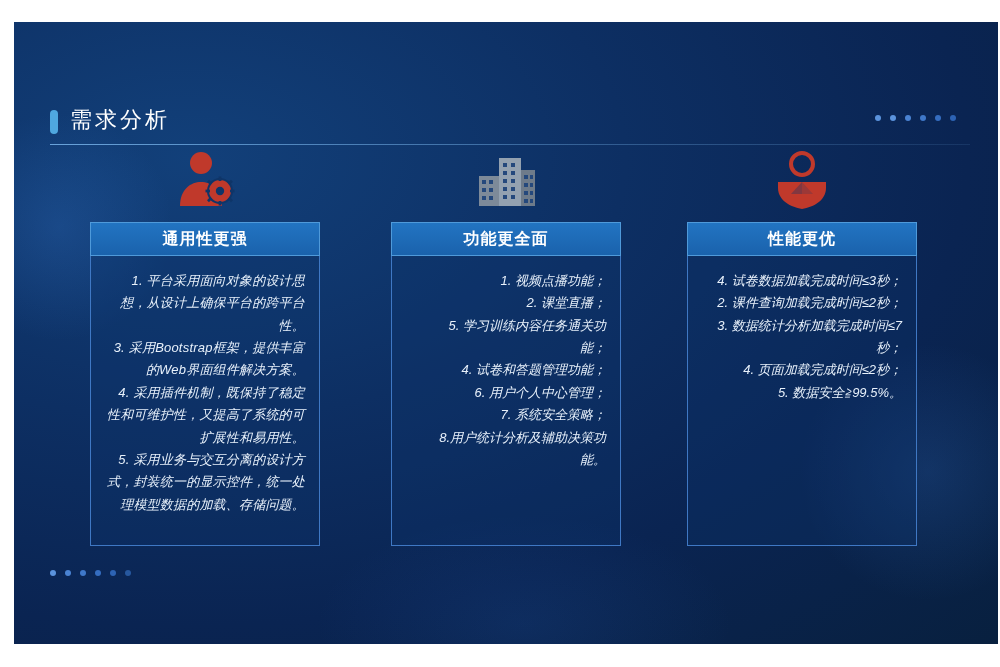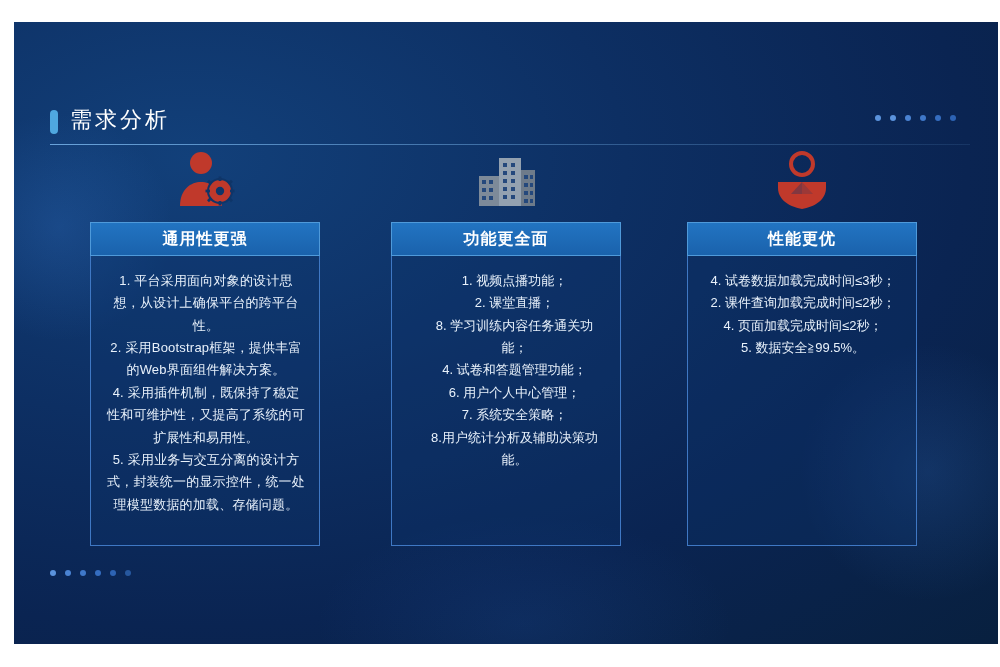--- a/index.html
+++ b/index.html
@@ -163,21 +163,22 @@
     border-top: none;
     box-sizing: border-box;
     background: rgba(13, 52, 108, 0.30);
     padding: 14px 14px 14px 16px;
     color: #e8f1fb;
     font-size: 13px;
     line-height: 1.72;
   }
   .card-body p {
     margin: 0;
-    text-align: center;
+    text-align: right;
+    font-style: italic;
   }
   .body-0 { height: 290px; }
   .body-1 { height: 290px; padding-left: 31px; }
   .body-2 { height: 290px; }
 
   .col-0 .card-body { letter-spacing: 0.2px; }
 
   
   .icon-svg { display: block; }
 </style>
@@ -234,21 +235,21 @@
               <rect x="38.2" y="30.2" width="2.8" height="4.5" transform="rotate(-45 39.6 32.4)"></rect>
               <rect x="59" y="47.4" width="2.8" height="4.5" transform="rotate(-45 60.4 49.6)"></rect>
               <rect x="59" y="30.2" width="2.8" height="4.5" transform="rotate(45 60.4 32.4)"></rect>
               <rect x="38.2" y="47.4" width="2.8" height="4.5" transform="rotate(45 39.6 49.6)"></rect>
             </g>
           </svg>
         </div>
         <div class="card-head">通用性更强</div>
         <div class="card-body body-0">
           <p>1. 平台采用面向对象的设计思想，从设计上确保平台的跨平台性。</p>
-          <p>2. 采用Bootstrap框架，提供丰富的Web界面组件解决方案。</p>
+          <p>3. 采用Bootstrap框架，提供丰富的Web界面组件解决方案。</p>
           <p>4. 采用插件机制，既保持了稳定性和可维护性，又提高了系统的可扩展性和易用性。</p>
           <p>5. 采用业务与交互分离的设计方式，封装统一的显示控件，统一处理模型数据的加载、存储问题。</p>
         </div>
       </div>
 
       <div class="col col-1">
         <div class="icon-wrap">
           <svg class="icon-svg" width="70" height="62" viewBox="0 0 70 62" aria-hidden="true">
             <rect x="8" y="26" width="20" height="30" fill="#7d8a99"></rect>
             <rect x="28" y="8" width="22" height="48" fill="#93a1b0"></rect>
@@ -278,41 +279,42 @@
                 <rect x="59" y="41" width="3" height="4"></rect>
               <rect x="53" y="49" width="4" height="4"></rect>
                 <rect x="59" y="49" width="3" height="4"></rect>
             </g>
           </svg>
         </div>
         <div class="card-head">功能更全面</div>
         <div class="card-body body-1">
           <p>1. 视频点播功能；</p>
           <p>2. 课堂直播；</p>
-          <p>8. 学习训练内容任务通关功能；</p>
+          <p>5. 学习训练内容任务通关功能；</p>
           <p>4. 试卷和答题管理功能；</p>
           <p>6. 用户个人中心管理；</p>
           <p>7. 系统安全策略；</p>
           <p>8.用户统计分析及辅助决策功能。</p>
         </div>
       </div>
 
       <div class="col col-2">
         <div class="icon-wrap">
           <svg class="icon-svg" width="70" height="62" viewBox="0 0 70 62" aria-hidden="true">
             <circle cx="35" cy="14" r="11" fill="none" stroke="#c0392b" stroke-width="4"></circle>
             <path d="M11 32 L35 32 L59 32 L59 38 C59 50 47 57 35 59 C23 57 11 50 11 38 Z" fill="#c0392b"></path>
             <path d="M35 32 L24 44 L35 44 Z" fill="#0f3568" opacity="0.35"></path>
             <path d="M35 32 L46 44 L35 44 Z" fill="#0f3568" opacity="0.2"></path>
           </svg>
         </div>
         <div class="card-head">性能更优</div>
         <div class="card-body body-2">
           <p>4. 试卷数据加载完成时间≤3秒；</p>
           <p>2. 课件查询加载完成时间≤2秒；</p>
+          <p>3. 数据统计分析加载完成时间≤7秒；</p>
           <p>4. 页面加载完成时间≤2秒；</p>
           <p>5. 数据安全≧99.5%。</p>
         </div>
       </div>
 
     </div>
   </div>
 </div>
 
 </body></html>

